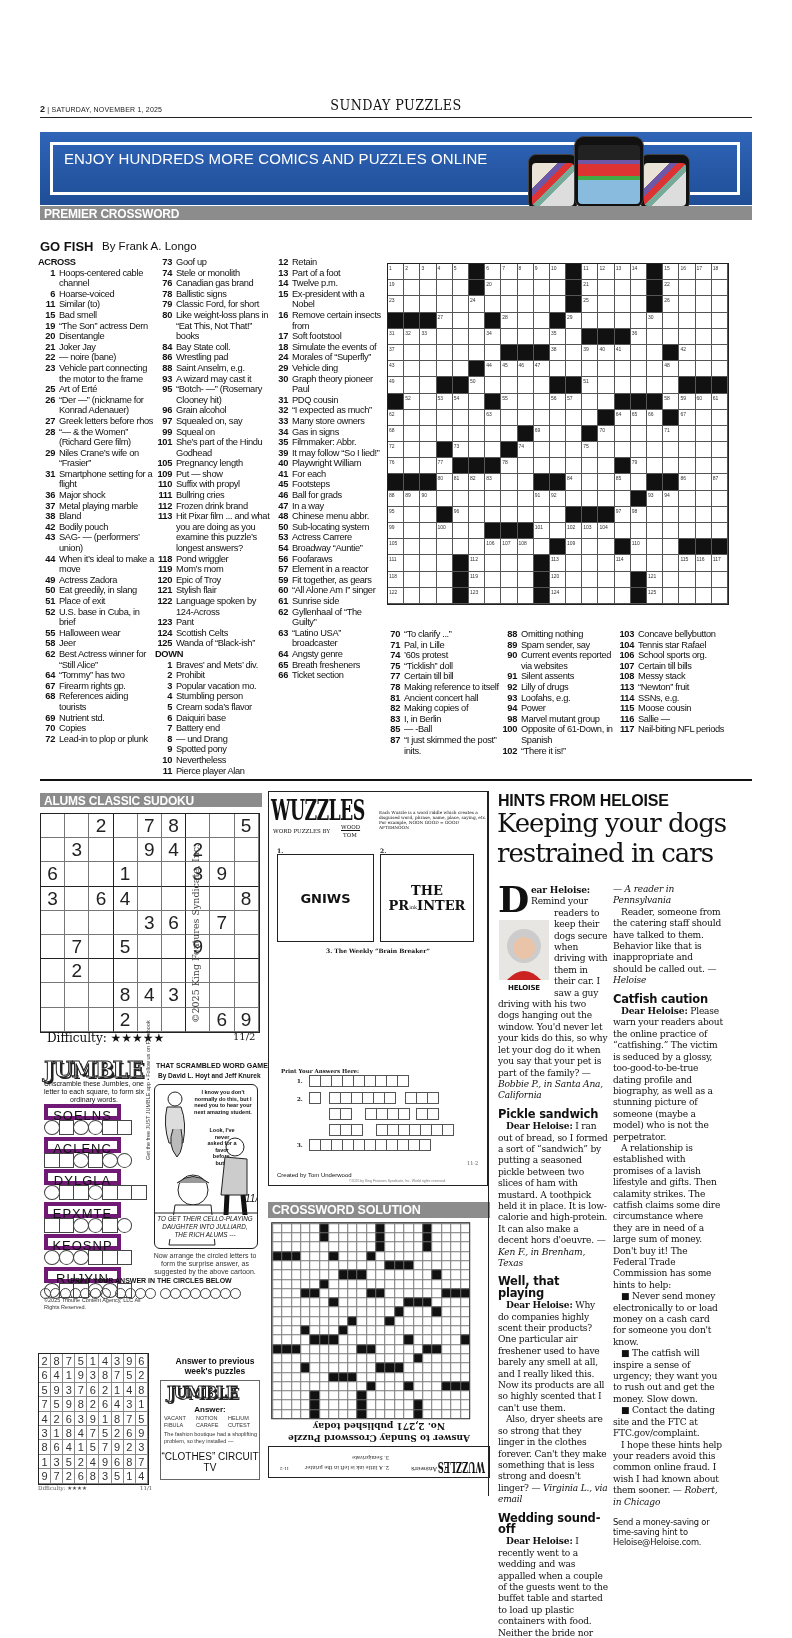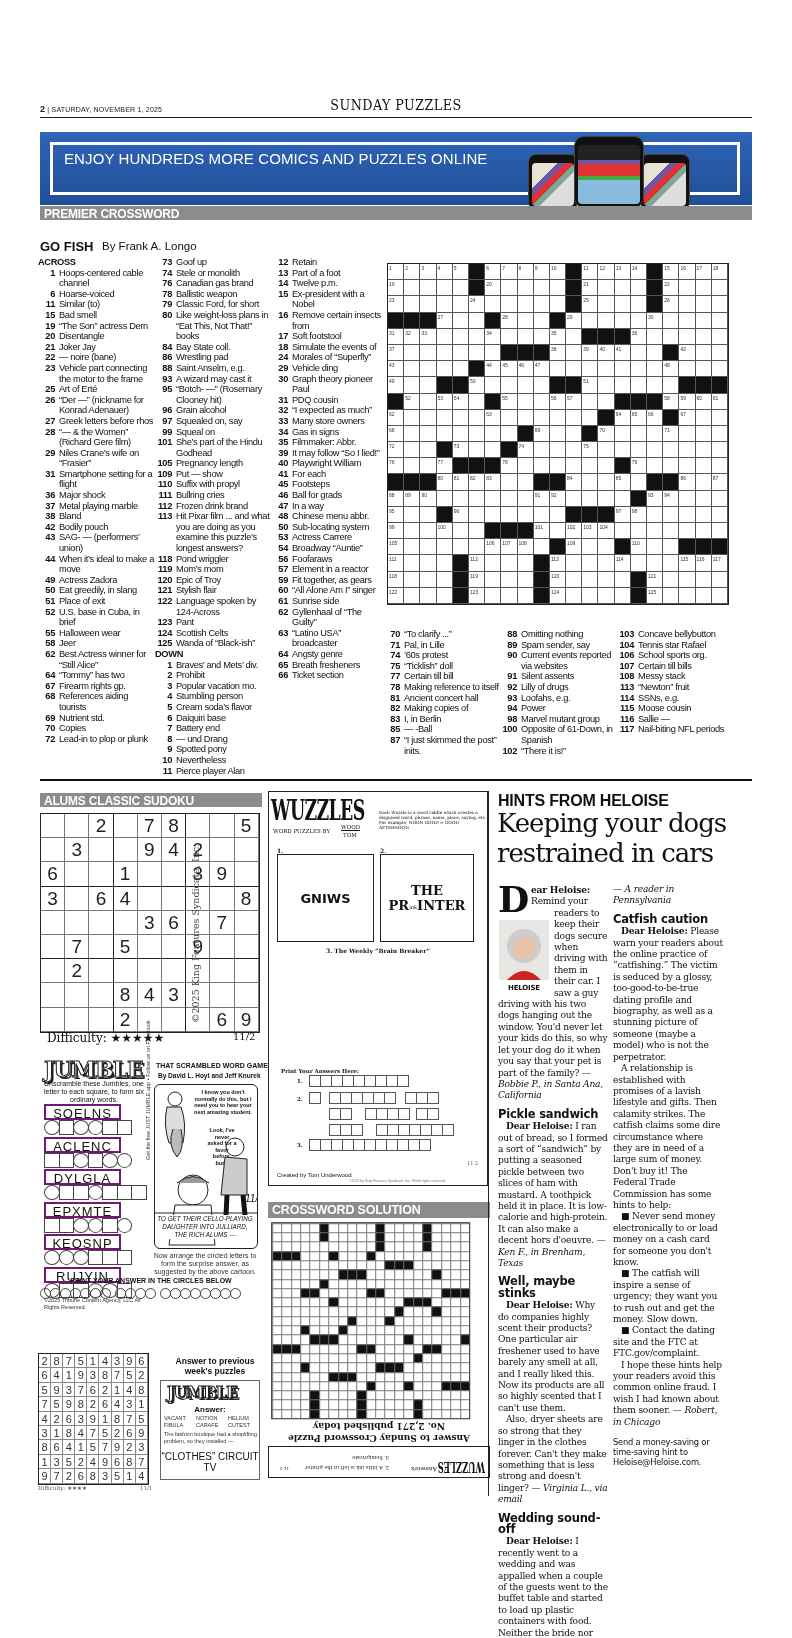--- a/index.html
+++ b/index.html
@@ -25,21 +25,21 @@
 .grid{position:absolute;left:387px;top:263px;display:grid;grid-template-columns:repeat(21,16.2px);grid-auto-rows:16.2px;border:1px solid #222}
 .cell{border-right:.5px solid #555;border-bottom:.5px solid #555;font-size:5px;padding:1px 0 0 1px;color:#333;position:relative}
 .cell.b{background:#111}
 .rule-mid{left:40px;width:712px;top:779px;height:2px;background:#111}
 .sudoku{position:absolute;left:40px;top:813px;display:grid;grid-template-columns:repeat(9,24.2px);grid-auto-rows:24.2px;border:1.5px solid #222}
 .sd{border-right:.5px solid #777;border-bottom:.5px solid #777;font-size:19px;text-align:center;line-height:24px;color:#222}
 .sd.r3{border-bottom:1.5px solid #222}.sd.c3{border-right:1.5px solid #222}
 .sd2{position:absolute;left:38px;top:1353px;display:grid;grid-template-columns:repeat(9,12.1px);grid-auto-rows:14.4px;border:1px solid #222}
 .sd2 div{border-right:.5px solid #888;border-bottom:.5px solid #888;font-size:11px;text-align:center;line-height:14px;color:#333}
 .jumble-logo{font-family:"DejaVu Serif",serif;font-weight:bold;color:#fff;-webkit-text-stroke:1px #222;text-shadow:2px 2px 0 #222;letter-spacing:-1px}
-.jword{position:absolute;left:44px;width:77px;height:16px;border:2px solid #701a75;font-size:13px;text-align:center;line-height:15px;letter-spacing:1px}
+.jword{position:absolute;left:44px;width:77px;height:16px;border:4px solid #701a75;font-size:13px;text-align:center;line-height:15px;letter-spacing:1px}
 .jboxes{position:absolute;left:44px;display:flex}
 .jboxes div{width:15.5px;height:15px;border:1px solid #444;margin-right:-1px}
 .jboxes div.c{border-radius:50%}
 .wz-box{position:absolute;border:1.5px solid #222;display:flex;align-items:center;justify-content:center;font-weight:bold;font-family:"DejaVu Serif",serif}
 .ansrow{position:absolute;display:flex}
 .ansrow div{width:12px;height:12px;border:1px solid #555;margin-right:-1px}
 .sol{position:absolute;left:271px;top:1222px;display:grid;grid-template-columns:repeat(21,9.4px);grid-auto-rows:9.3px;border:1px solid #222;transform:rotate(180deg)}
 .sol div{border-right:.5px solid #777;border-bottom:.5px solid #777;font-size:7px;text-align:center;line-height:9px;color:#333}
 .sol div.b{background:#111}
 .serif{font-family:"DejaVu Serif",serif}
@@ -223,21 +223,21 @@
       <div class="clue">
         <span class="n">74</span>
         <span class="t">Stele or monolith</span>
       </div>
       <div class="clue">
         <span class="n">76</span>
         <span class="t">Canadian gas brand</span>
       </div>
       <div class="clue">
         <span class="n">78</span>
-        <span class="t">Ballistic weapon</span>
+        <span class="t">Ballistic signs</span>
       </div>
       <div class="clue">
         <span class="n">79</span>
         <span class="t">Classic Ford, for short</span>
       </div>
       <div class="clue">
         <span class="n">80</span>
         <span class="t">Like weight-loss plans in “Eat This, Not That!” books</span>
       </div>
       <div class="clue">
@@ -1970,29 +1970,30 @@
         <rect width="50" height="60" fill="#e8e6e2"></rect>
         <circle cx="25" cy="26" r="17" fill="#ccc"></circle>
         <circle cx="25" cy="28" r="11" fill="#e9c4a8"></circle>
         <path d="M8 60 Q25 42 42 60 Z" fill="#c22"></path>
       </svg>
     <div style="font-family:'DejaVu Sans',sans-serif;font-weight:bold;font-size:7px">HELOISE</div>
   </div>
   <b>ear Heloise:</b> <span>Remind your readers to keep their dogs secure when driving with them in their car. I saw a guy driving with his two dogs hanging out the window. You'd never let your kids do this, so why let your dog do it when you say that your pet is part of the family?</span> <i>— Bobbie P., in Santa Ana, California</i>
   <div style="clear:both" class="h-sub">Pickle sandwich</div>
   <p><b>Dear Heloise:</b> <span>I ran out of bread, so I formed a sort of “sandwich” by putting a seasoned pickle between two slices of ham with mustard. A toothpick held it in place. It is low-calorie and high-protein. It can also make a decent hors d'oeuvre.</span> <i>— Ken F., in Brenham, Texas</i></p>
-  <div class="h-sub">Well, maybe stinks</div>
+  <div class="h-sub">Well, that playing</div>
   <p><b>Dear Heloise:</b> <span>Why do companies highly scent their products? One particular air freshener used to have barely any smell at all, and I really liked this. Now its products are all so highly scented that I can't use them.</span></p>
   <p><span>Also, dryer sheets are so strong that they linger in the clothes forever. Can't they make something that is less strong and doesn't linger?</span> <i>— Virginia L., via email</i></p>
   <div class="h-sub">Wedding sound-off</div>
   <p><b>Dear Heloise:</b> <span>I recently went to a wedding and was appalled when a couple of the guests went to the buffet table and started to load up plastic containers with food. Neither the bride nor the groom gave them permission to help themselves to “takeout” and certainly not to fill 10 containers with food. Have people lost all manners these days?</span></p>
 </div>
 
 <div class="abs h-text" style="left:613px;top:884px;width:110px">
   <p style="text-indent:0"><i>— A reader in Pennsylvania</i></p>
+  <p><span>Reader, someone from the catering staff should have talked to them. Behavior like that is inappropriate and should be called out.</span> <i>— Heloise</i></p>
   <div class="h-sub">Catfish caution</div>
   <p><b>Dear Heloise:</b> <span>Please warn your readers about the online practice of “catfishing.” The victim is seduced by a glossy, too-good-to-be-true dating profile and biography, as well as a stunning picture of someone (maybe a model) who is not the perpetrator.</span></p>
   <p><span>A relationship is established with promises of a lavish lifestyle and gifts. Then calamity strikes. The catfish claims some dire circumstance where they are in need of a large sum of money. Don't buy it! The Federal Trade Commission has some hints to help:</span></p>
   <p>■ <span>Never send money electronically to or load money on a cash card for someone you don't know.</span></p>
   <p>■ <span>The catfish will inspire a sense of urgency; they want you to rush out and get the money. Slow down.</span></p>
   <p>■ <span>Contact the dating site and the FTC at FTC.gov/complaint.</span></p>
   <p><span>I hope these hints help your readers avoid this common online fraud. I wish I had known about them sooner.</span> <i>— Robert, in Chicago</i></p>
   <div style="margin-top:9px;font-family:'DejaVu Sans',sans-serif;font-size:8.3px;line-height:10px">Send a money-saving or time-saving hint to Heloise@Heloise.com.</div>
 </div>
 

